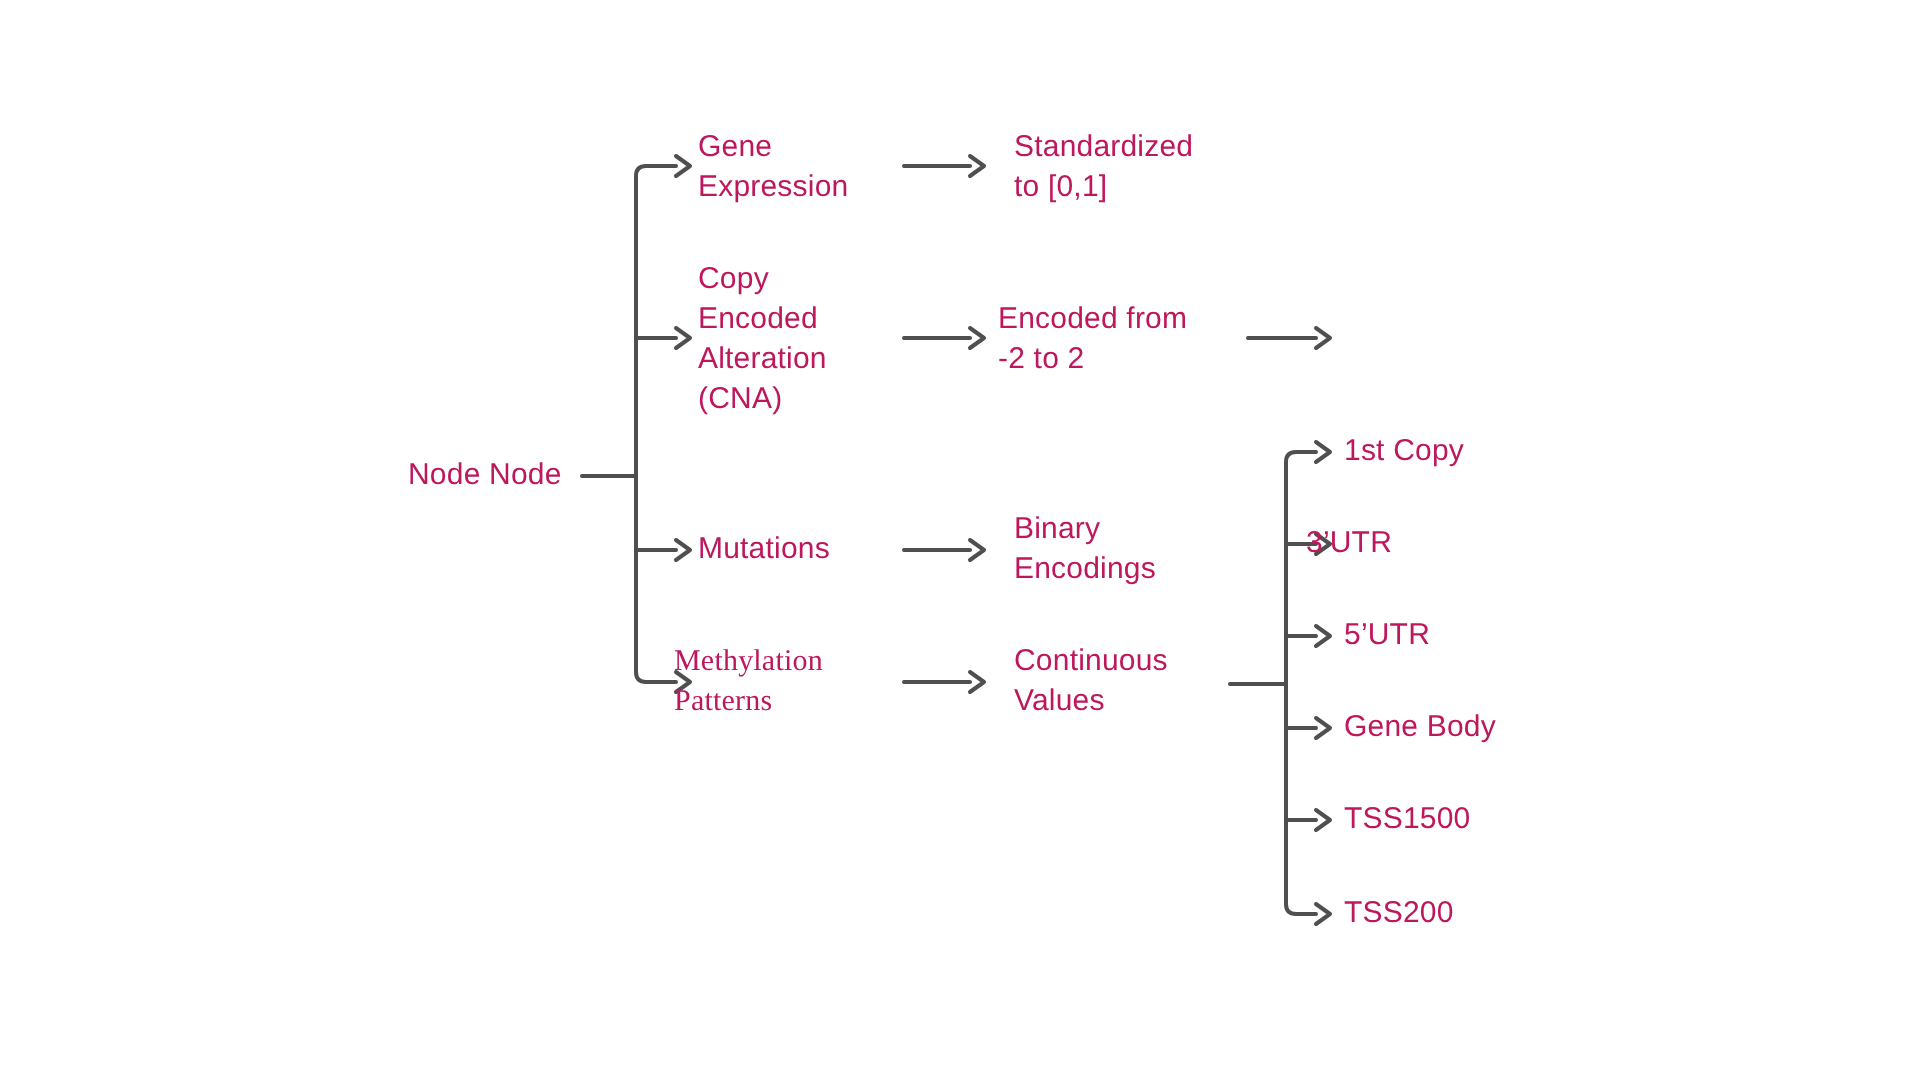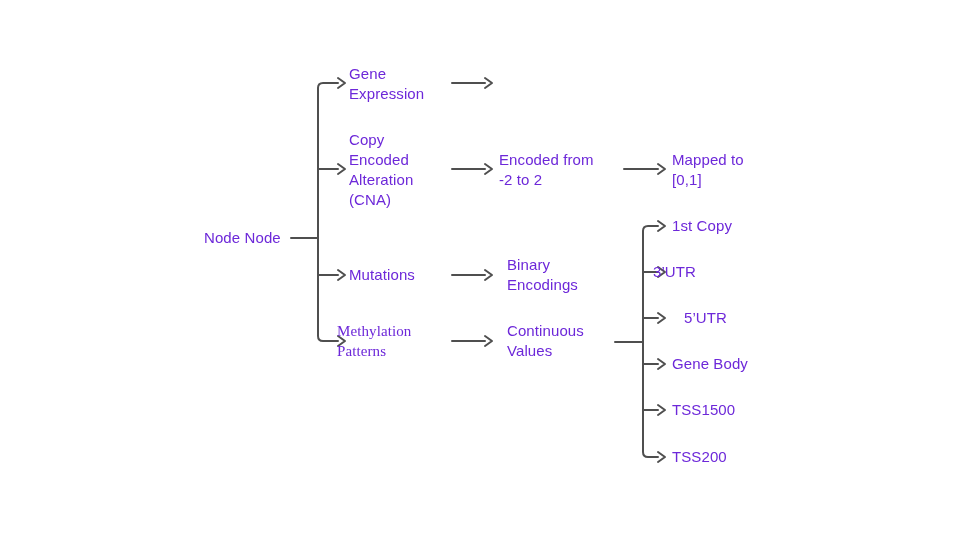--- a/index.html
+++ b/index.html
@@ -18,38 +18,38 @@
   svg.connectors {
     position: absolute;
     left: 0; top: 0;
     width: 960px; height: 540px;
   }
   .lbl {
     position: absolute;
     transform: translateY(-50%);
     font-size: 15px;
     line-height: 20px;
-    color: #6d28d9;
+    color: #be185d;
     letter-spacing: 0.1px;
     white-space: normal;
   }
   
   .n-root        { left: 204px; top: 238px; white-space: nowrap; }
   .n-geneexp     { left: 349px; top: 84px;  width: 92px; }
   .n-cna         { left: 349px; top: 170px; width: 80px; }
   .n-mut         { left: 349px; top: 275px; white-space: nowrap; }
   .n-meth        { left: 337px; top: 341px; width: 94px; font-family: Liberation Serif, serif; }
   .n-std         { left: 507px; top: 84px;  width: 100px; }
   .n-enc         { left: 499px; top: 170px; width: 110px; }
   .n-bin         { left: 507px; top: 275px; width: 86px; }
   .n-cont        { left: 507px; top: 341px; width: 90px; }
   .n-mapped      { left: 672px; top: 170px; width: 84px; }
   .n-r0 { left: 672px; top: 226px; white-space: nowrap; }
   .n-r1 { left: 653px; top: 272px; white-space: nowrap; }
-  .n-r2 { left: 672px; top: 318px; white-space: nowrap; margin-left: 12px; }
+  .n-r2 { left: 672px; top: 318px; white-space: nowrap; }
   .n-r3 { left: 672px; top: 364px; white-space: nowrap; }
   .n-r4 { left: 672px; top: 410px; white-space: nowrap; text-align: center; }
   .n-r5 { left: 672px; top: 457px; white-space: nowrap; }
 </style>
 </head>
 <body>
 
 <div class="canvas">
 
   <svg class="connectors" viewBox="0 0 960 540" fill="none" stroke="#4f4f4f" stroke-width="2" stroke-linecap="round" stroke-linejoin="round">
@@ -93,25 +93,25 @@
     <path d="M658,452 L665,457 L658,462"></path>
   </svg>
 
   <div class="lbl n-root">Node Node</div>
 
   <div class="lbl n-geneexp">Gene Expression</div>
   <div class="lbl n-cna">Copy Encoded Alteration (CNA)</div>
   <div class="lbl n-mut">Mutations</div>
   <div class="lbl n-meth">Methylation Patterns</div>
 
+  <div class="lbl n-std">Standardized to [0,1]</div>
   <div class="lbl n-enc">Encoded from -2 to 2</div>
   <div class="lbl n-cont">Continuous Values</div>
   <div class="lbl n-bin">Binary Encodings</div>
 
-  <div class="lbl n-mapped">Mapped to [0,1]</div>
 
   <div class="lbl n-r0">1st Copy</div>
   <div class="lbl n-r1">3’UTR</div>
   <div class="lbl n-r2">5’UTR</div>
   <div class="lbl n-r3">Gene Body</div>
   <div class="lbl n-r4">TSS1500</div>
   <div class="lbl n-r5">TSS200</div>
 
 </div>
 

